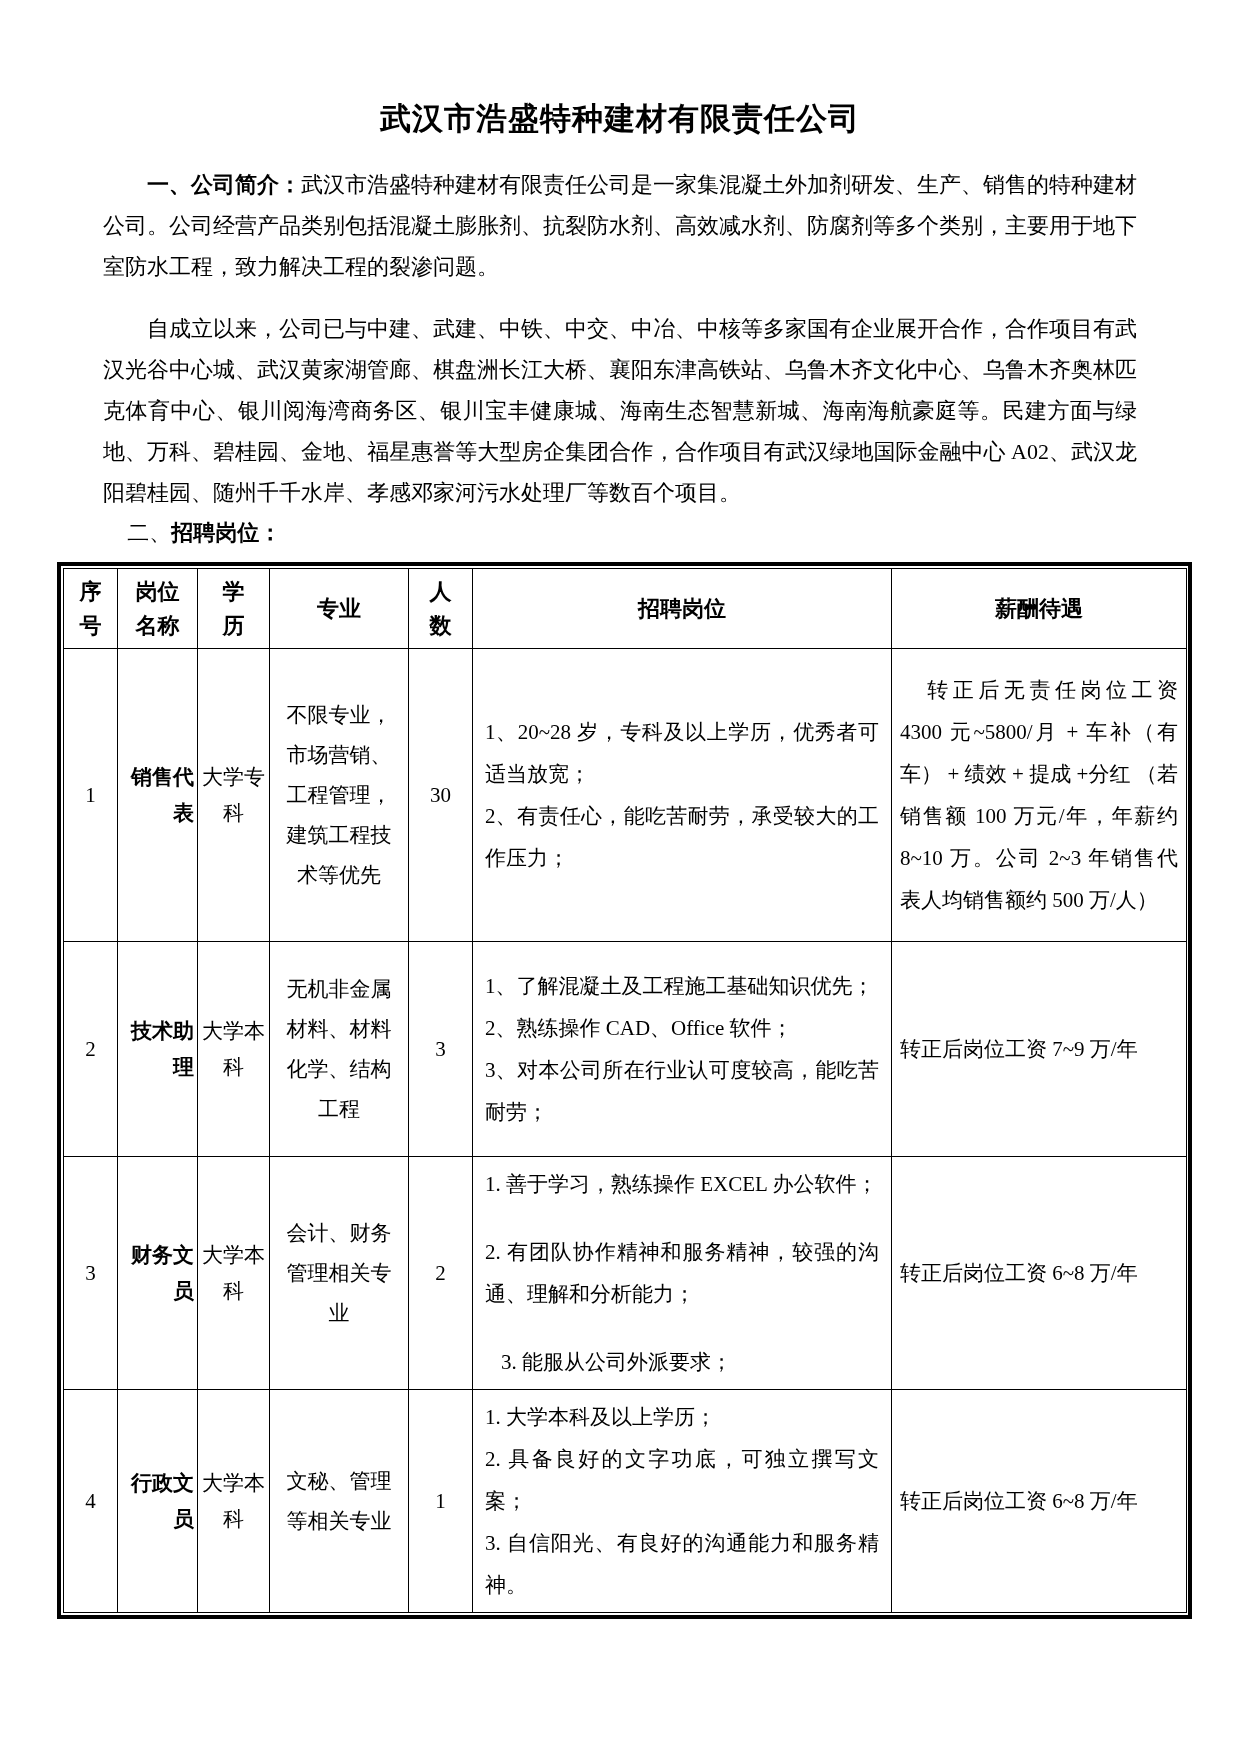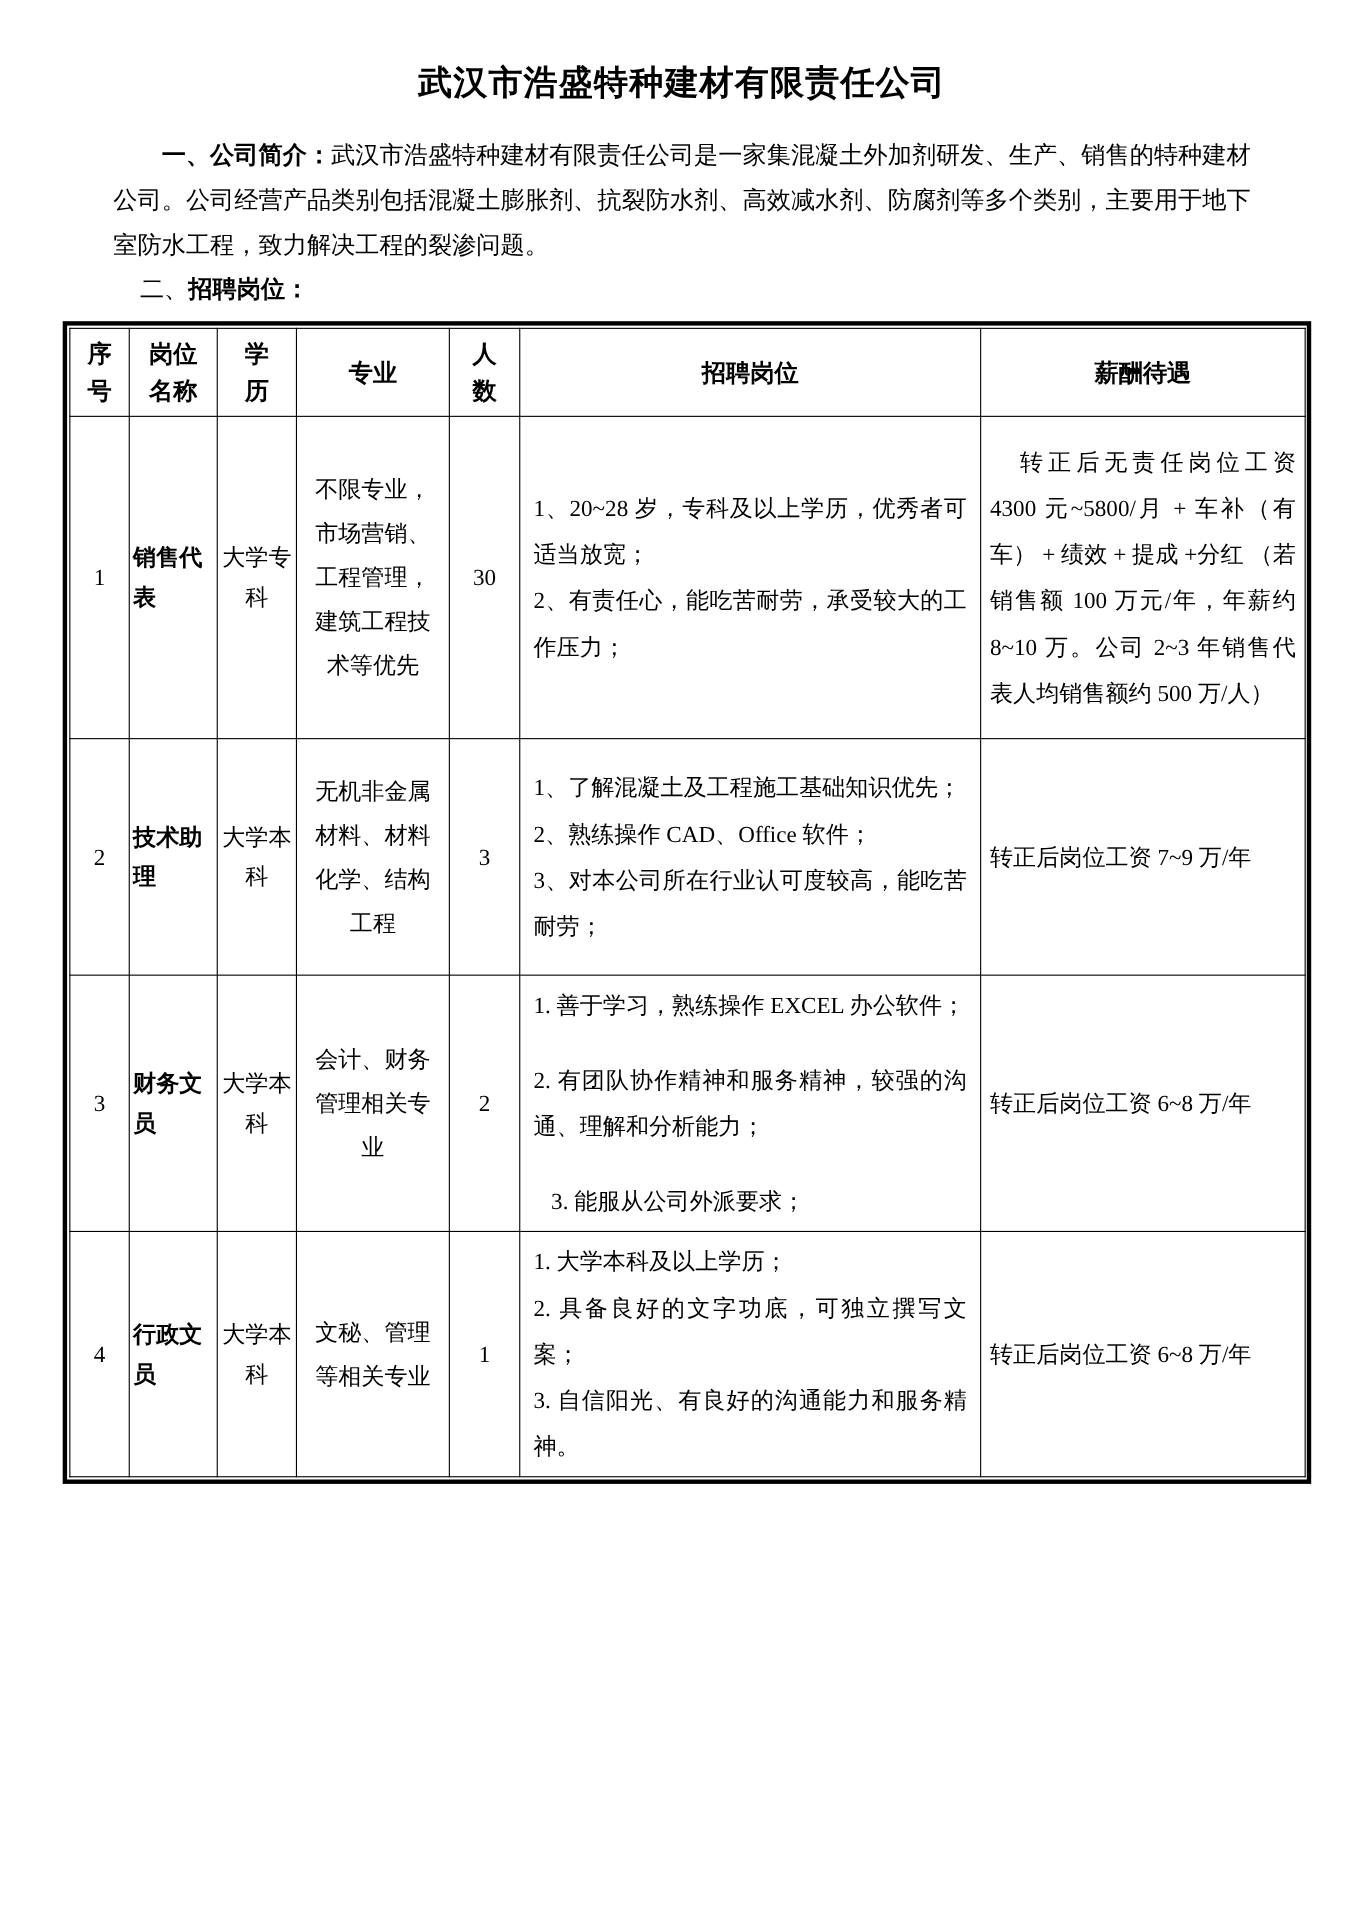--- a/index.html
+++ b/index.html
@@ -7,21 +7,21 @@
   body { display: flex; justify-content: center; }
   .page {
     position: relative;
     width: 1240px;
     height: 1754px;
     background: #ffffff;
     color: #000;
     font-family: "Liberation Serif", "DejaVu Serif", serif;
     overflow: hidden;
   }
-  .content { padding: 54px 103px 0 103px; }
+  .content { padding: 98px 103px 0 103px; }
 
   .doc-title {
     text-align: center;
     font-size: 31px;
     font-weight: bold;
     letter-spacing: 1px;
     margin-bottom: 24px;
   }
 
   .para {
@@ -74,40 +74,41 @@
     text-align: center;
     white-space: pre-line;
     line-height: 34px;
   }
   tr.row-1 { height: 293px; }
   tr.row-2 { height: 215px; }
   tr.row-3 { height: 231px; }
   tr.row-4 { height: 210px; }
 
   td.col-no, td.col-count { text-align: center; }
-  td.col-pos { text-align: left; font-weight: bold; line-height: 36px; padding: 0 3px; }
+  td.col-pos { text-align: right; font-weight: bold; line-height: 36px; padding: 0 3px; }
   td.col-edu { text-align: center; line-height: 36px; padding: 0 4px; }
   td.col-major { text-align: center; line-height: 40px; padding: 0 13px; }
   td.col-req { text-align: left; padding: 6px 12px; }
   .req-item { line-height: 42px; text-align: justify; }
   td.col-req.spaced .req-item { margin-bottom: 26px; }
   td.col-req.spaced .req-item:last-child { margin-bottom: 0; margin-left: 16px; }
   td.col-salary { text-align: left; padding: 0 8px; line-height: 42px; }
   tr.row-1 td.col-salary { text-align: justify; text-indent: 1.3em; }
 </style>
 </head>
 <body>
 
 <div class="page">
   <div class="content">
 
     <h1 class="doc-title">武汉市浩盛特种建材有限责任公司</h1>
 
     <p class="para"><span class="bold-label">一、公司简介：</span><span>武汉市浩盛特种建材有限责任公司是一家集混凝土外加剂研发、生产、销售的特种建材公司。公司经营产品类别包括混凝土膨胀剂、抗裂防水剂、高效减水剂、防腐剂等多个类别，主要用于地下室防水工程，致力解决工程的裂渗问题。</span></p>
 
+    <p class="para"><span>自成立以来，公司已与中建、武建、中铁、中交、中冶、中核等多家国有企业展开合作，合作项目有武汉光谷中心城、武汉黄家湖管廊、棋盘洲长江大桥、襄阳东津高铁站、乌鲁木齐文化中心、乌鲁木齐奥林匹克体育中心、银川阅海湾商务区、银川宝丰健康城、海南生态智慧新城、海南海航豪庭等。民建方面与绿地、万科、碧桂园、金地、福星惠誉等大型房企集团合作，合作项目有武汉绿地国际金融中心 A02、武汉龙阳碧桂园、随州千千水岸、孝感邓家河污水处理厂等数百个项目。</span></p>
 
     <p class="section-heading"><span>二、</span><span class="bold-label">招聘岗位：</span></p>
 
   </div>
 
   <div class="table-wrap">
     <table>
       <colgroup>
         <col class="c-no">
           <col class="c-pos">

